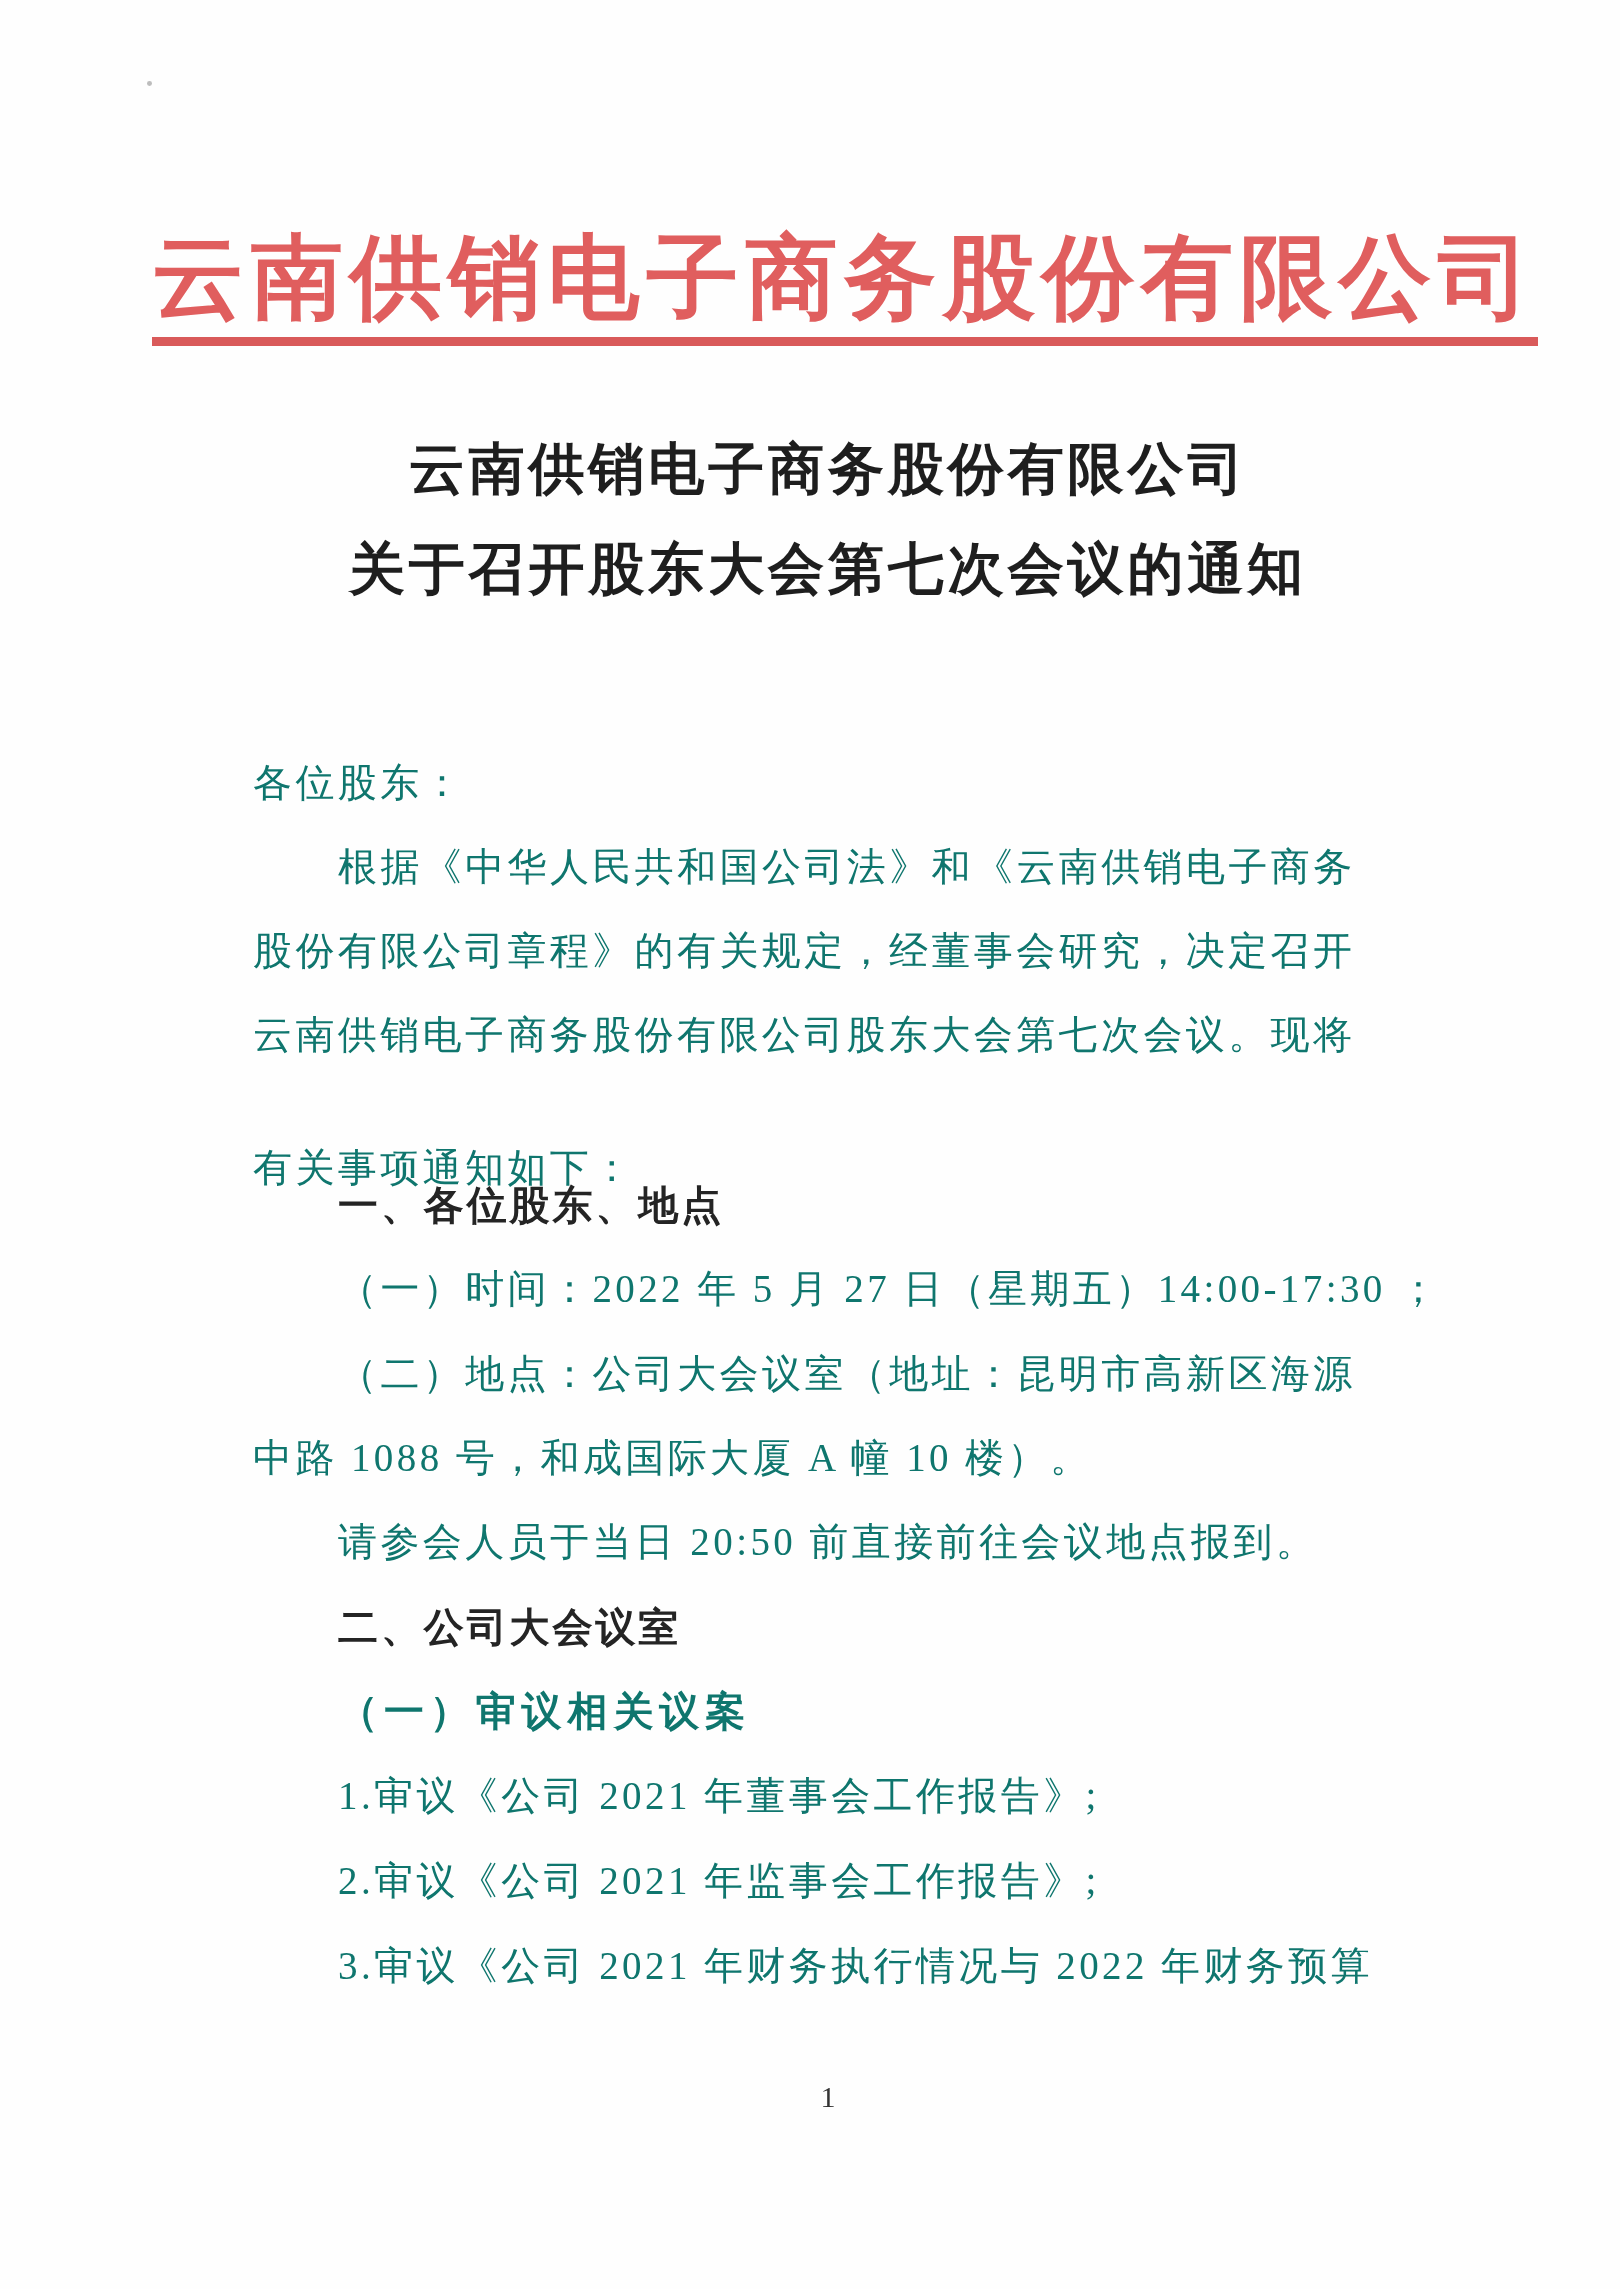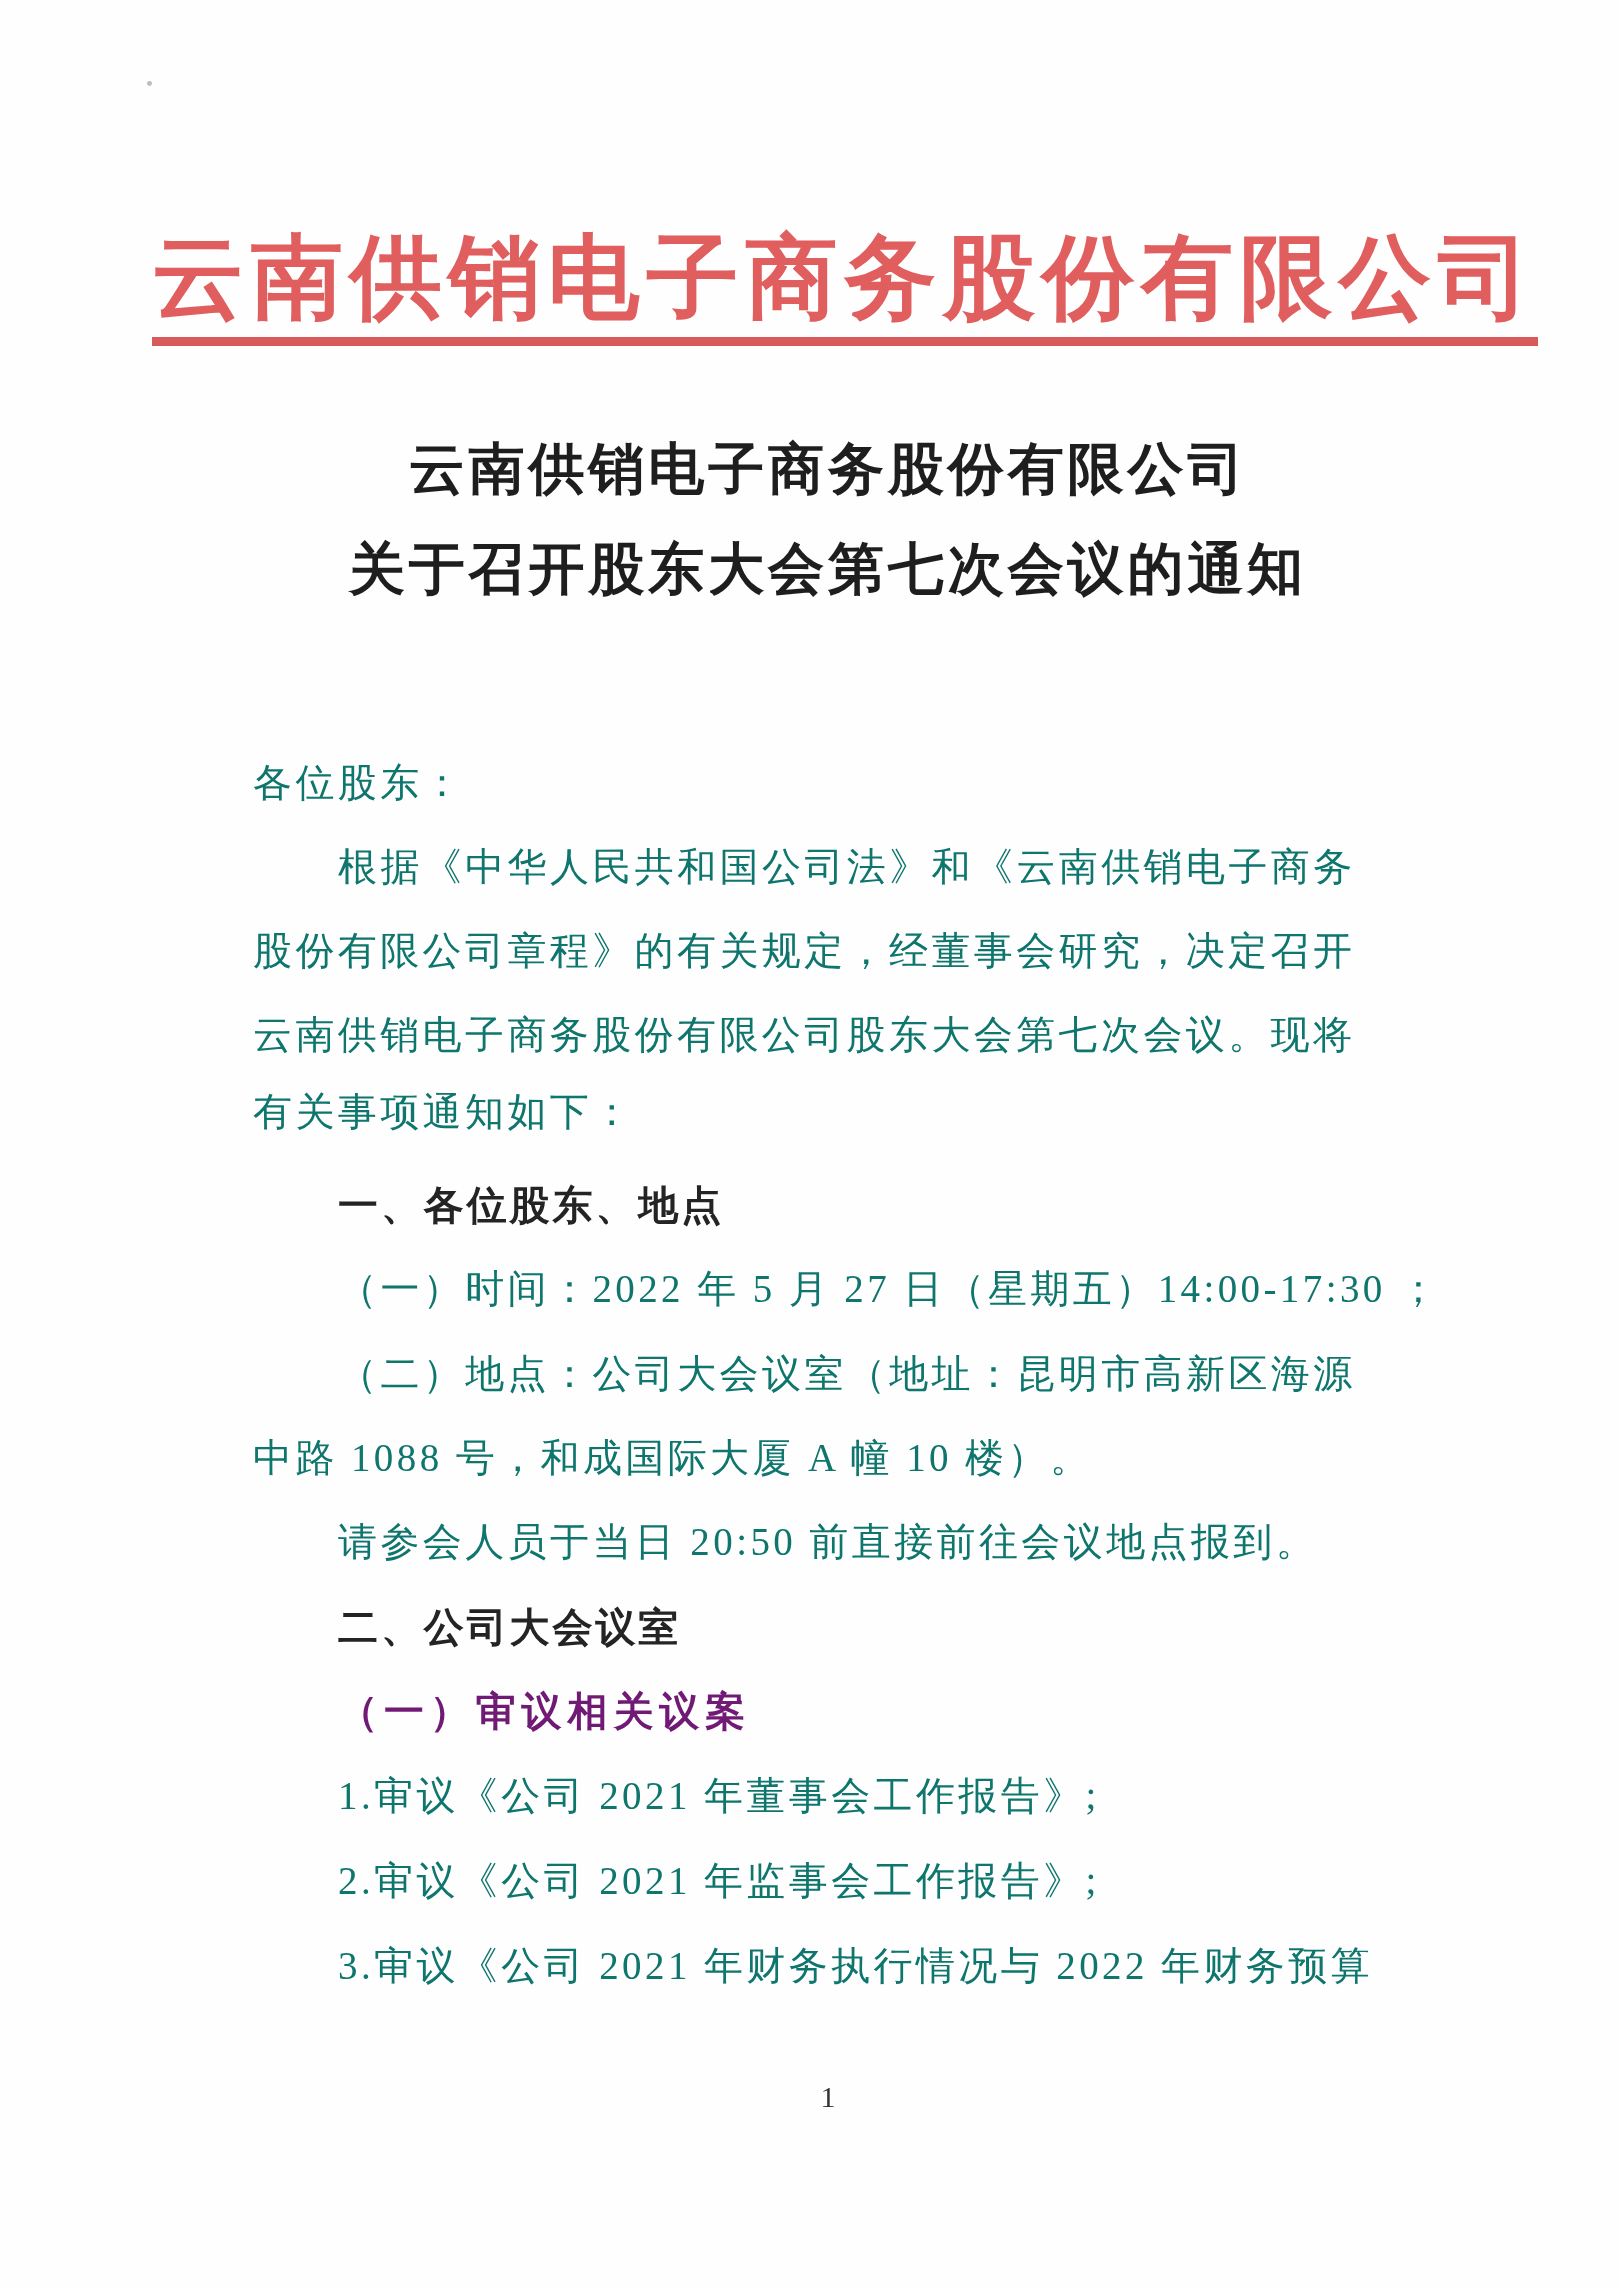--- a/index.html
+++ b/index.html
@@ -74,21 +74,21 @@
   .ind { left: 338px; }   
   .h {
     font-family: "Liberation Sans", "DejaVu Sans", sans-serif;
     font-weight: 700;
     color: #242424;
     font-size: 40px;
     letter-spacing: 2.9px;
   }
   .kai {
     font-weight: 600;
-    color: #701a75;
+    color: #0f766e;
     font-size: 40px;
     letter-spacing: 5.9px;
   }
   .page-number {
     position: absolute;
     left: 0;
     width: 100%;
     top: 2080px;
     text-align: center;
     font-size: 30px;
@@ -105,21 +105,21 @@
   <div class="letterhead-title">云南供销电子商务股份有限公司</div>
   <div class="letterhead-underline"></div>
 
   <div class="doc-title t1">云南供销电子商务股份有限公司</div>
   <div class="doc-title t2">关于召开股东大会第七次会议的通知</div>
 
   <div class="ln m" style="top:763px">各位股东：</div>
   <div class="ln ind" style="top:847px">根据《中华人民共和国公司法》和《云南供销电子商务</div>
   <div class="ln m" style="top:931px">股份有限公司章程》的有关规定，经董事会研究，决定召开</div>
   <div class="ln m" style="top:1015px">云南供销电子商务股份有限公司股东大会第七次会议。现将</div>
-  <div class="ln m" style="top:1092px">有关事项通知如下：</div>
+  <div class="ln m" style="top:1148px">有关事项通知如下：</div>
   <div class="ln ind h" style="top:1185px">一、各位股东、地点</div>
   <div class="ln ind" style="top:1269px">（一）时间：2022 年 5 月 27 日（星期五）14:00-17:30 ；</div>
   <div class="ln ind" style="top:1354px">（二）地点：公司大会议室（地址：昆明市高新区海源</div>
   <div class="ln m" style="top:1438px">中路 1088 号，和成国际大厦 A 幢 10 楼）。</div>
   <div class="ln ind" style="top:1522px">请参会人员于当日 20:50 前直接前往会议地点报到。</div>
   <div class="ln ind h" style="top:1607px">二、公司大会议室</div>
   <div class="ln ind kai" style="top:1692px">（一）审议相关议案</div>
   <div class="ln ind" style="top:1776px">1.审议《公司 2021 年董事会工作报告》;</div>
   <div class="ln ind" style="top:1861px">2.审议《公司 2021 年监事会工作报告》;</div>
   <div class="ln ind" style="top:1946px">3.审议《公司 2021 年财务执行情况与 2022 年财务预算</div>

